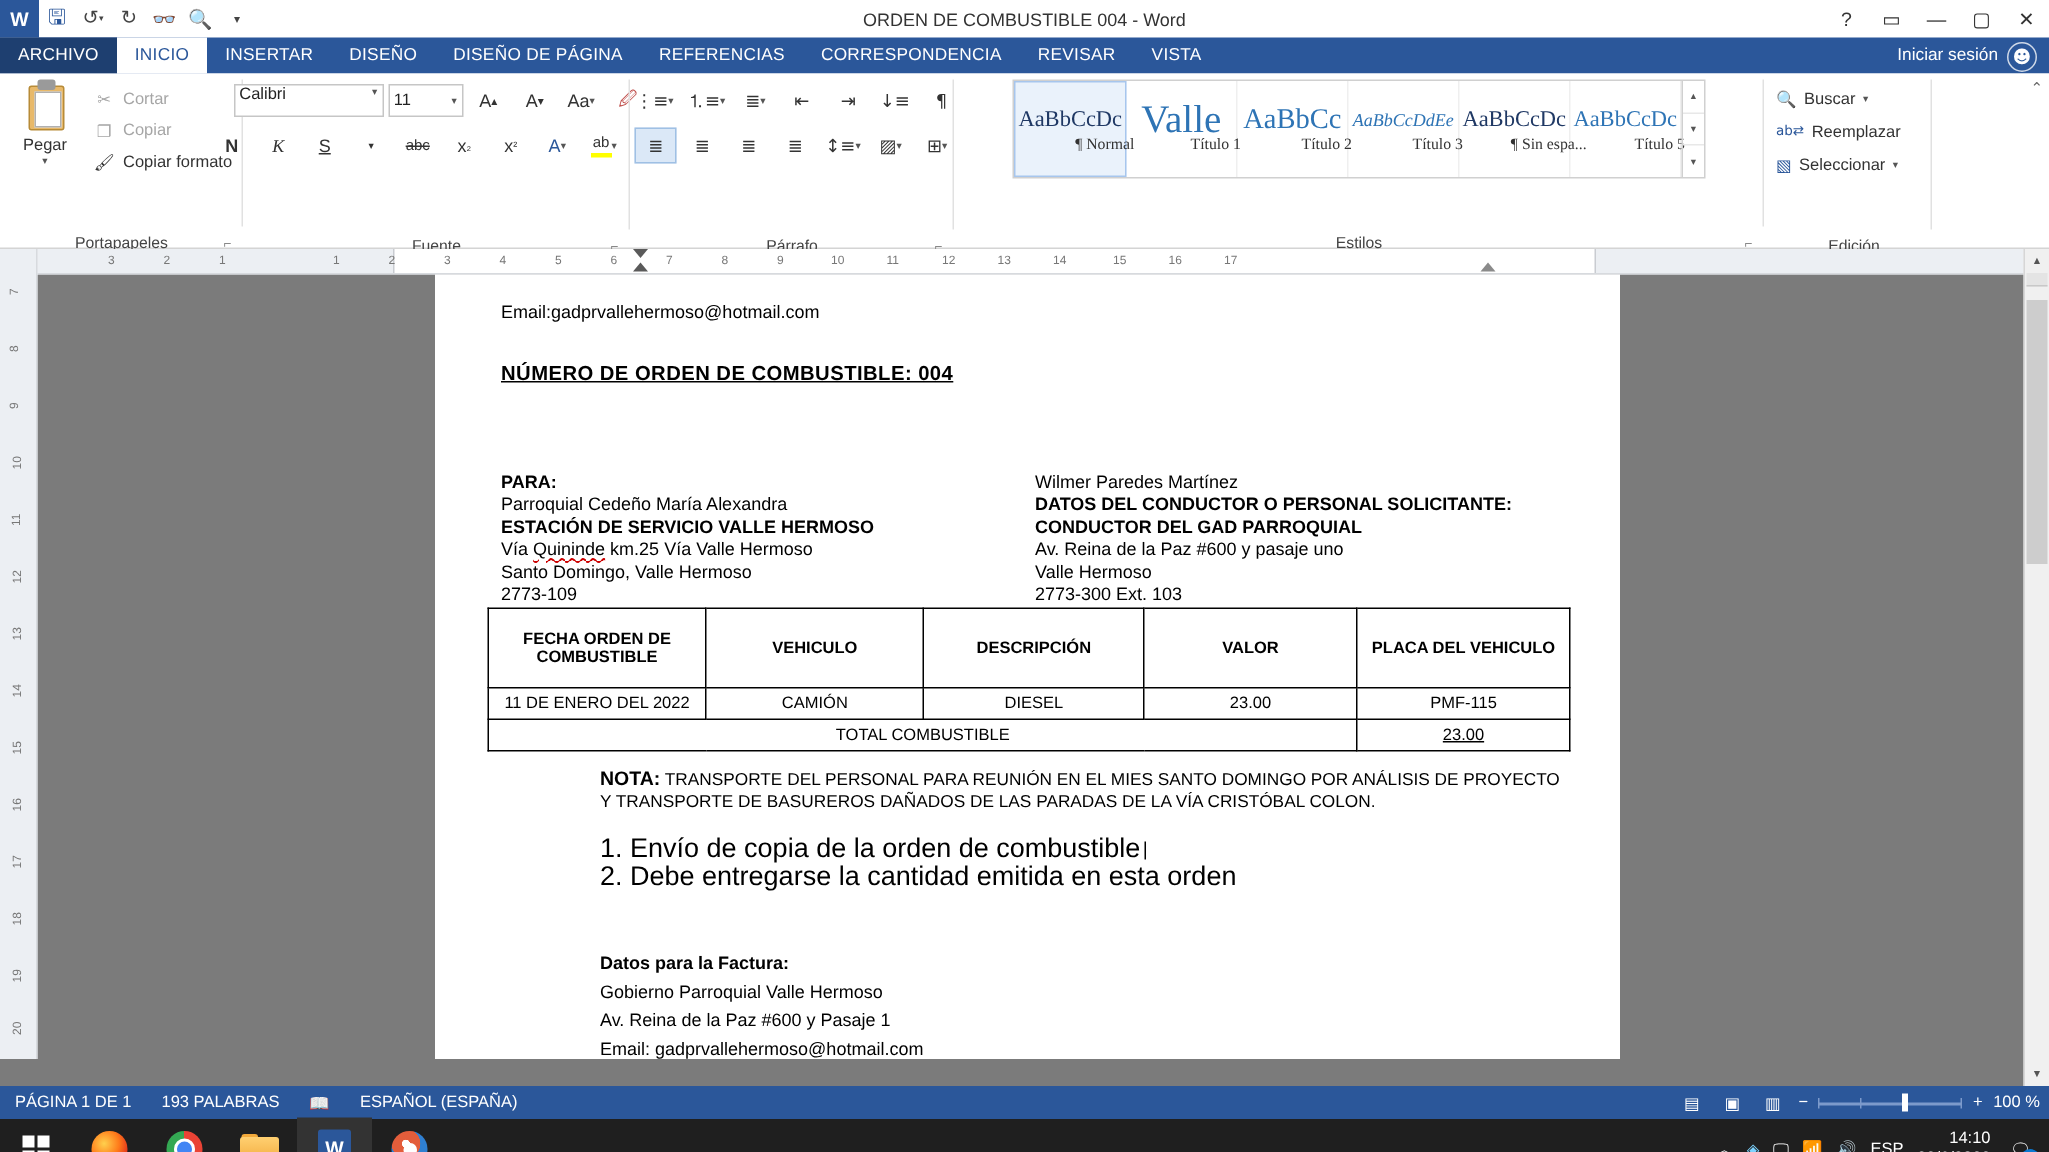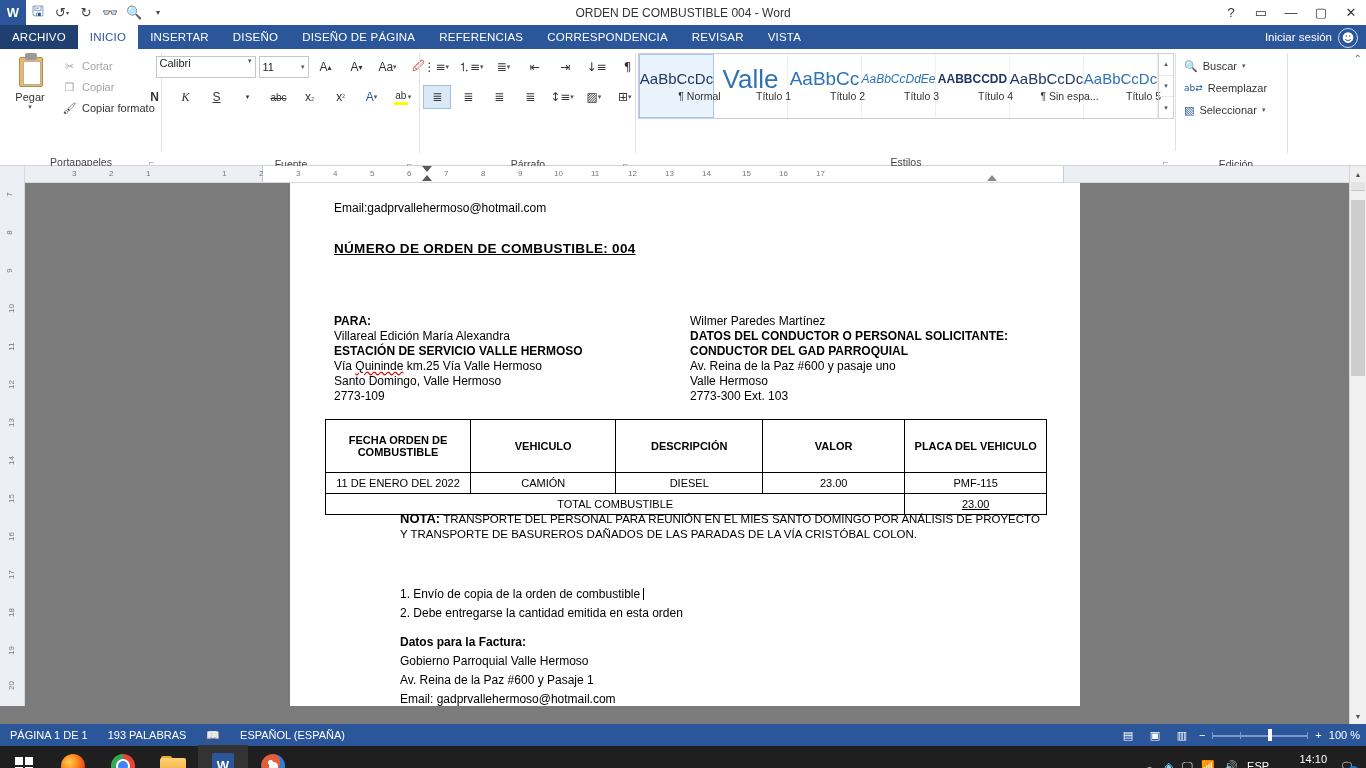--- a/index.html
+++ b/index.html
@@ -57,21 +57,21 @@
   .ib.strike{text-decoration:line-through;font-size:10px;}
   .ib small{font-size:8px;}
   .colorbar{width:14px;height:3px;display:block;margin-top:1px;}
 
   
   .g-par{width:216px;padding-top:6px;}
 
   
   .g-styles{width:540px;padding-top:4px;}
   .stylegal{display:flex;align-items:stretch;border:1px solid #d0d0d0;height:64px;background:#fff;}
-  .sitem{width:73px;border-right:1px solid #efefef;display:flex;flex-direction:column;align-items:center;justify-content:center;gap:2px;}
+  .sitem{width:73px;border-right:1px solid #efefef;display:flex;flex-direction:column;align-items:center;justify-content:center;gap:2px;font-family:Liberation Serif, serif;}
   .sitem.sel{border:1px solid #a7c6ed;background:#eaf2fb;}
   .spv{font-size:15px;color:#1f3864;line-height:18px;white-space:nowrap;}
   .sname{font-size:10.5px;color:#333;white-space:nowrap;margin-left:46px;}
   .galarrows{width:14px;display:flex;flex-direction:column;border-left:1px solid #d0d0d0;}
   .galarrows div{flex:1;display:flex;align-items:center;justify-content:center;font-size:7px;color:#555;border-bottom:1px solid #e8e8e8;}
 
   
   .g-edit{width:108px;padding-top:6px;align-items:flex-start;}
   .erow{display:flex;align-items:center;gap:5px;font-size:11px;color:#333;height:22px;padding-left:4px;}
 
@@ -94,28 +94,28 @@
   .doc .ln{font-size:12px;line-height:15px;}
 
   .email-line{position:absolute;left:44px;top:18px;font-size:12px;}
   .heading{position:absolute;left:44px;top:58px;font-size:13.5px;font-weight:bold;text-decoration:underline;letter-spacing:.3px;}
 
   .colL{position:absolute;left:44px;top:131px;width:320px;}
   .colR{position:absolute;left:400px;top:131px;width:360px;}
   .bold{font-weight:bold;}
   .spell{text-decoration:underline;text-decoration-style:wavy;text-decoration-color:#c00;}
 
-  table.ftab{position:absolute;left:35px;top:222px;width:722px;border-collapse:collapse;margin-top:14px;}
+  table.ftab{position:absolute;left:35px;top:222px;width:722px;border-collapse:collapse;}
   table.ftab td,table.ftab th{border:1px solid #000;text-align:center;font-size:11px;padding:4px 2px;}
   table.ftab th{font-weight:bold;font-size:11px;height:44px;}
   .total-cell{text-align:center;font-size:11px;}
   .total-val{text-decoration:underline;}
 
   .nota{position:absolute;left:110px;top:328px;width:650px;font-size:11.5px;line-height:15px;}
-  .nlist{position:absolute;left:110px;top:373px;font-size:12px;line-height:19px;margin-top:29px;}
+  .nlist{position:absolute;left:110px;top:373px;font-size:18px;line-height:19px;}
   .caret-ins{display:inline-block;width:1px;height:12px;background:#000;vertical-align:-2px;margin-left:3px;}
   .factura{position:absolute;left:110px;top:450px;font-size:12px;line-height:19px;}
 
   .vscroll{position:absolute;right:0;top:0;width:16px;height:558px;background:#f0f0f0;border-left:1px solid #d6d6d6;}
   .vs-up,.vs-dn{width:16px;height:16px;display:flex;align-items:center;justify-content:center;font-size:7px;color:#555;background:#f0f0f0;}
   .vs-thumb{position:absolute;left:1px;top:34px;width:14px;height:176px;background:#cdcdcd;}
   .vs-dn{position:absolute;bottom:0;}
   .vs-split{position:absolute;top:16px;left:1px;width:14px;height:8px;background:#e4e4e4;border-bottom:1px solid #c8c8c8;}
 
   
@@ -298,24 +298,20 @@
           <div class="spv" style="font-size:26px;color:#2e74b5">Valle</div>
           <div class="sname">Título 1</div>
         </div>
         <div class="sitem">
           <div class="spv" style="font-size:19px;color:#2e74b5">AaBbCc</div>
           <div class="sname">Título 2</div>
         </div>
         <div class="sitem">
           <div class="spv" style="font-size:12px;font-style:italic;color:#2e74b5">AaBbCcDdEe</div>
           <div class="sname">Título 3</div>
-        </div>
-        <div class="sitem">
-          <div class="spv" style="font-size:12px;font-weight:bold;color:#1f3864">AABBCCDD</div>
-          <div class="sname">Título 4</div>
         </div>
         <div class="sitem">
           <div class="spv">AaBbCcDc</div>
           <div class="sname">¶ Sin espa...</div>
         </div>
         <div class="sitem">
           <div class="spv" style="color:#2e74b5">AaBbCcDc</div>
           <div class="sname">Título 5</div>
         </div>
         <div class="galarrows">
@@ -396,21 +392,21 @@
     </div>
 
     <div class="page">
       <div class="doc">
 
         <div class="email-line">Email:gadprvallehermoso@hotmail.com</div>
         <div class="heading">NÚMERO DE ORDEN DE COMBUSTIBLE: 004</div>
 
         <div class="colL">
           <div class="ln bold">PARA:</div>
-          <div class="ln">Villareal Edición María Alexandra</div>
+          <div class="ln">Parroquial Cedeño María Alexandra</div>
           <div class="ln bold">ESTACIÓN DE SERVICIO VALLE HERMOSO</div>
           <div class="ln"><span>Vía </span><span class="spell">Quininde</span><span> km.25 Vía Valle Hermoso</span></div>
           <div class="ln">Santo Domingo, Valle Hermoso</div>
           <div class="ln">2773-109</div>
         </div>
 
         <div class="colR">
           <div class="ln">Wilmer Paredes Martínez</div>
           <div class="ln bold">DATOS DEL CONDUCTOR O PERSONAL SOLICITANTE:</div>
           <div class="ln bold">CONDUCTOR DEL GAD PARROQUIAL</div>

